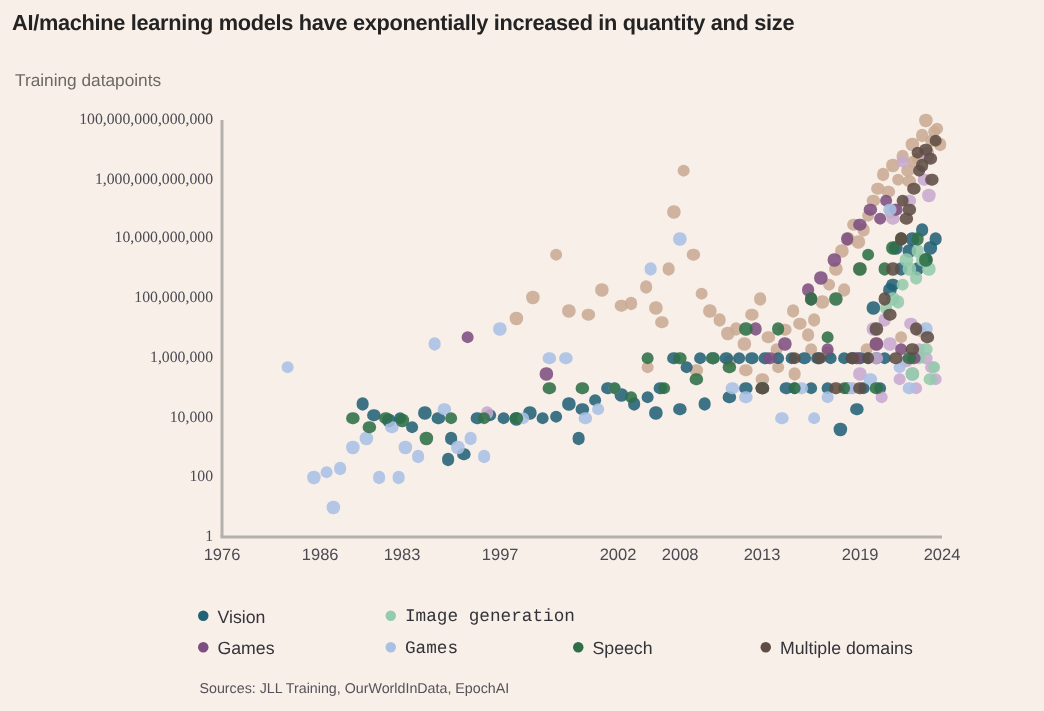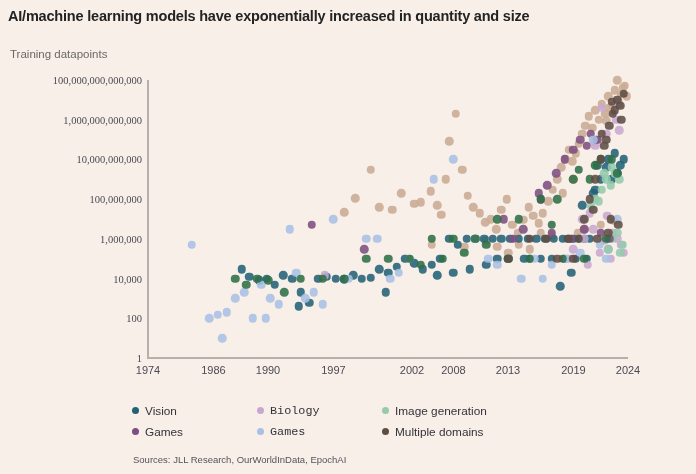--- a/index.html
+++ b/index.html
@@ -142,23 +142,23 @@
       <div class="ylabel" style="top: 80px;">100,000,000,000,000</div>
       <div class="ylabel" style="top: 119.714px;">1,000,000,000,000</div>
       <div class="ylabel" style="top: 159.429px;">10,000,000,000</div>
       <div class="ylabel" style="top: 199.143px;">100,000,000</div>
       <div class="ylabel" style="top: 238.857px;">1,000,000</div>
       <div class="ylabel" style="top: 278.571px;">10,000</div>
       <div class="ylabel" style="top: 318.286px;">100</div>
       <div class="ylabel" style="top: 358px;">1</div>
     </div>
   <div id="xlabels">
-      <div class="xlabel" style="left: 148px;">1974</div>
+      <div class="xlabel" style="left: 148px;">1976</div>
       <div class="xlabel" style="left: 213.455px;">1986</div>
-      <div class="xlabel" style="left: 268px;">1990</div>
+      <div class="xlabel" style="left: 268px;">1983</div>
       <div class="xlabel" style="left: 333.455px;">1997</div>
       <div class="xlabel" style="left: 388px; margin-left: 24px;">2002</div>
       <div class="xlabel" style="left: 453.455px;">2008</div>
       <div class="xlabel" style="left: 508px;">2013</div>
       <div class="xlabel" style="left: 573.455px;">2019</div>
       <div class="xlabel" style="left: 628px;">2024</div>
     </div>
 
   <div class="axis-line-y"></div>
   <div class="axis-line-x"></div>
@@ -474,39 +474,39 @@
       <div class="dot" style="left: 453.818px; top: 53.5938px; width: 8.5px; height: 8.5px; background: rgb(94, 77, 68);"></div>
     </div>
 
   <div class="legend" id="legend">
       <div class="legend-row">
         <div class="legend-item">
           <span class="legend-swatch" style="background: rgb(34, 98, 118);"></span>
           <span>Vision</span>
         </div>
         <div class="legend-item">
-          <span class="legend-swatch" style="background: rgb(199, 169, 207);"></span>
-          <span>Biology</span>
-        </div>
-        <div class="legend-item">
           <span class="legend-swatch" style="background: rgb(147, 203, 172);"></span>
           <span>Image generation</span>
         </div>
       </div>
       <div class="legend-row">
         <div class="legend-item">
           <span class="legend-swatch" style="background: rgb(125, 78, 128);"></span>
           <span>Games</span>
         </div>
         <div class="legend-item">
           <span class="legend-swatch" style="background: rgb(168, 192, 228);"></span>
           <span>Games</span>
         </div>
         <div class="legend-item">
+          <span class="legend-swatch" style="background: rgb(47, 111, 71);"></span>
+          <span>Speech</span>
+        </div>
+        <div class="legend-item">
           <span class="legend-swatch" style="background: rgb(94, 77, 68);"></span>
           <span>Multiple domains</span>
         </div>
       </div>
     </div>
 
-  <div class="sources">Sources: JLL Research, OurWorldInData, EpochAI</div>
+  <div class="sources">Sources: JLL Training, OurWorldInData, EpochAI</div>
 
 </div>
 
 </body></html>

